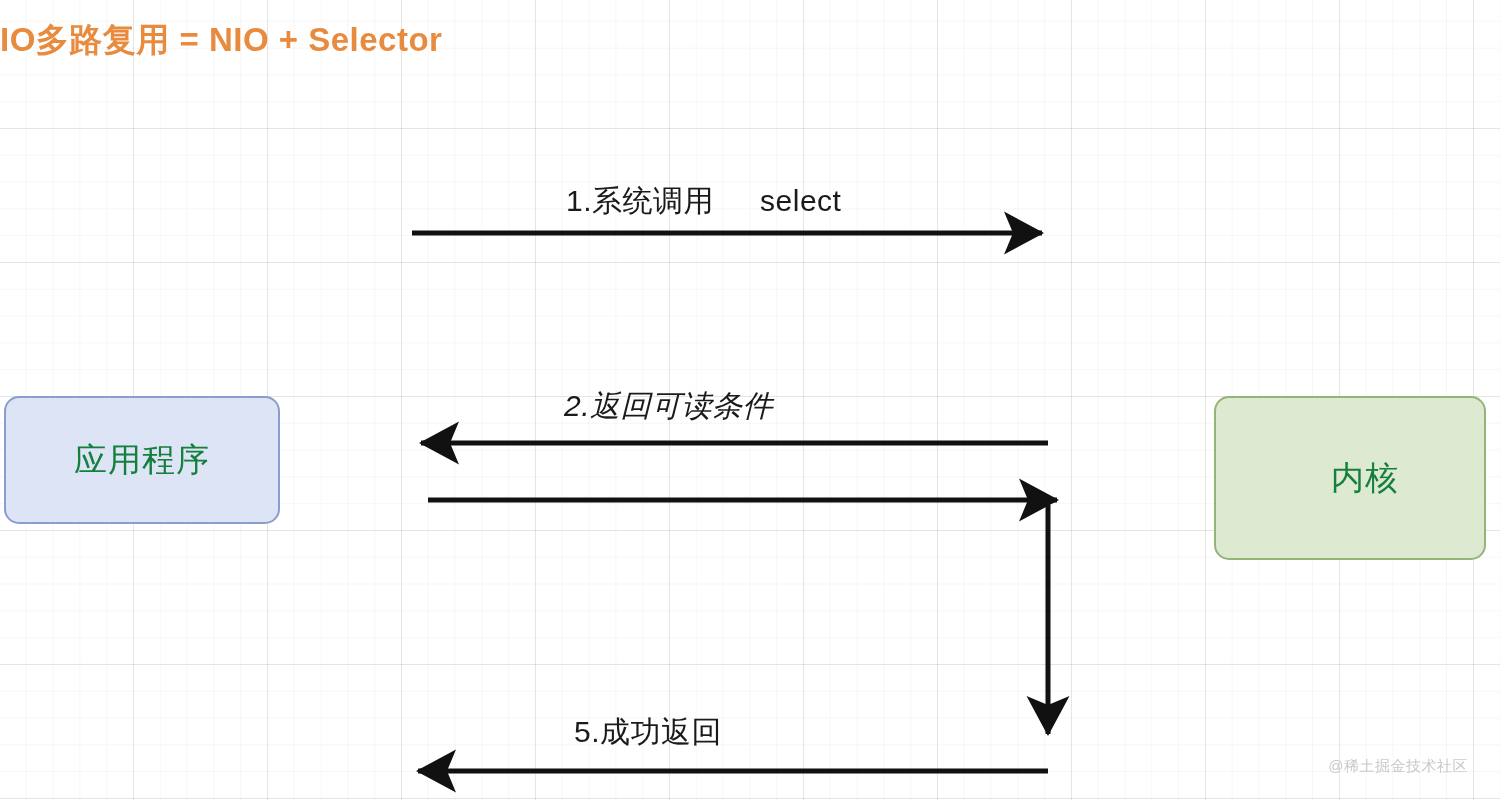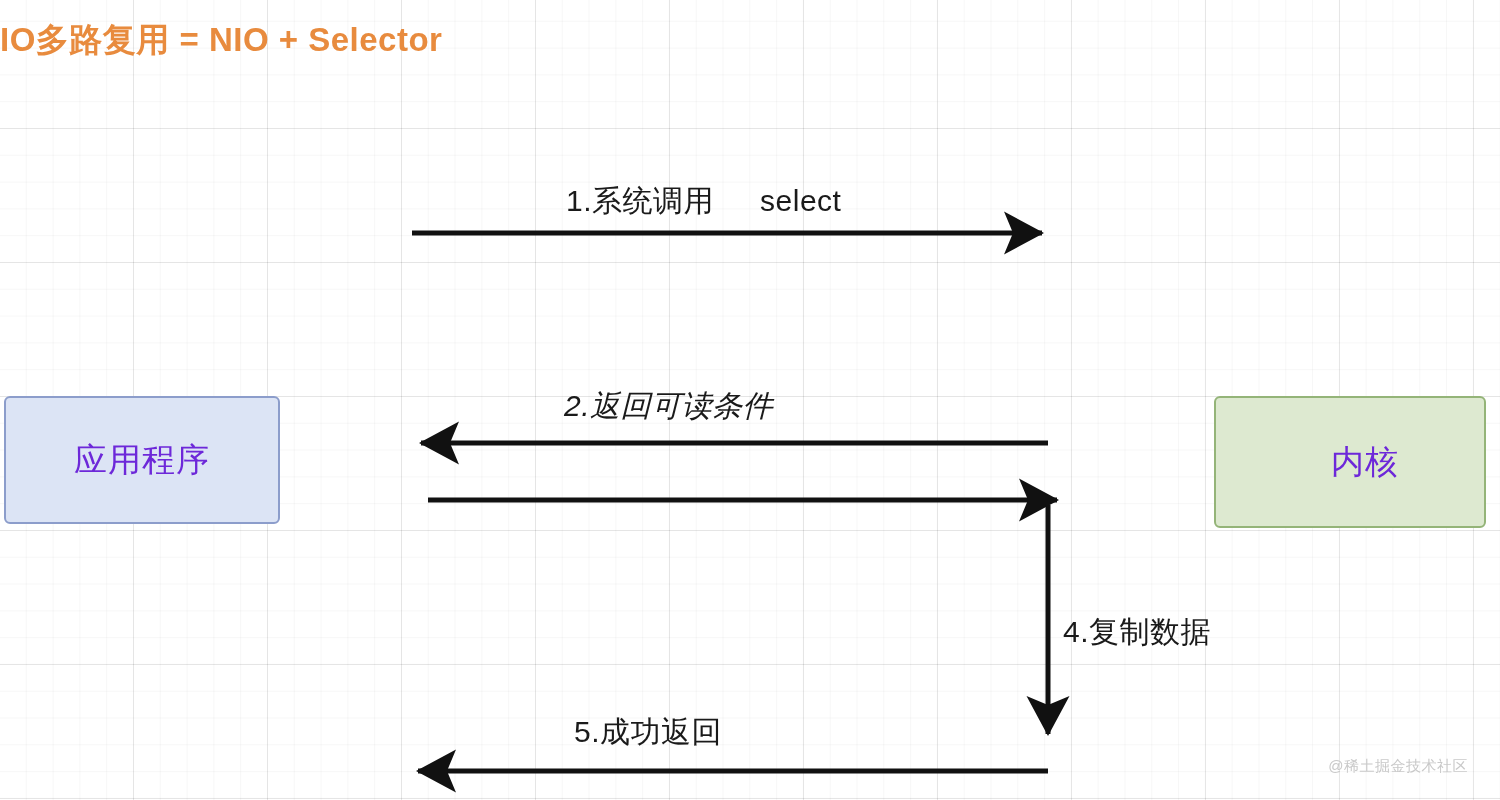--- a/index.html
+++ b/index.html
@@ -38,41 +38,41 @@
     font-weight: bold;
     color: #E88B3E;
     letter-spacing: 0.5px;
     white-space: nowrap;
   }
 
   
   .node {
     position: absolute;
     box-sizing: border-box;
-    border-radius: 6px;
+    border-radius: 15px;
     display: flex;
     align-items: center;
     justify-content: center;
     font-size: 33px;
-    color: #6d28d9;
+    color: #15803d;
     letter-spacing: 1px;
   }
   .node-app {
     left: 4px;
     top: 396px;
     width: 276px;
     height: 128px;
     background: #DCE4F5;
     border: 2px solid #8C9DCB;
   }
   .node-kernel {
     left: 1214px;
     top: 396px;
     width: 272px;
-    height: 132px;
+    height: 164px;
     background: #DDE9D0;
     border: 2px solid #94B478;
     padding-left: 30px;
   }
 
   
   .arrow-layer {
     position: absolute;
     left: 0;
     top: 0;
@@ -144,18 +144,17 @@
     <line x1="1048" y1="505" x2="1048" y2="734" stroke="#111111" stroke-width="5" marker-end="url(#ah-down)"></line>
 
     <line x1="1048" y1="771" x2="418" y2="771" stroke="#111111" stroke-width="5" marker-end="url(#ah-left)"></line>
   </svg>
 
   <div class="edge-label lbl-1">
     <span>1.系统调用</span><span class="gap"></span><span>select</span>
   </div>
 
   <div class="edge-label lbl-2">2.返回可读条件</div>
-  <div class="edge-label lbl-4">4.复制数据</div>
   <div class="edge-label lbl-5">5.成功返回</div>
 
   <div class="watermark">@稀土掘金技术社区</div>
 
 </div>
 
 </body></html>

